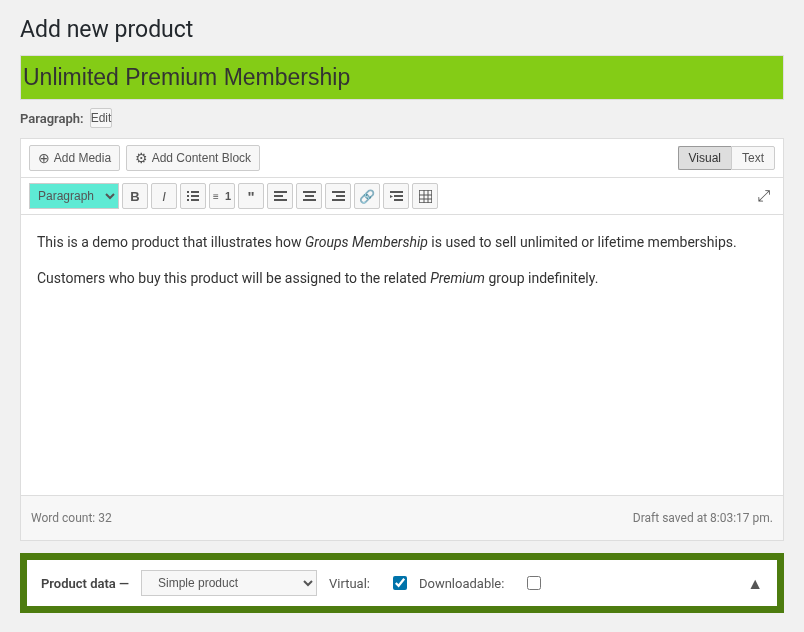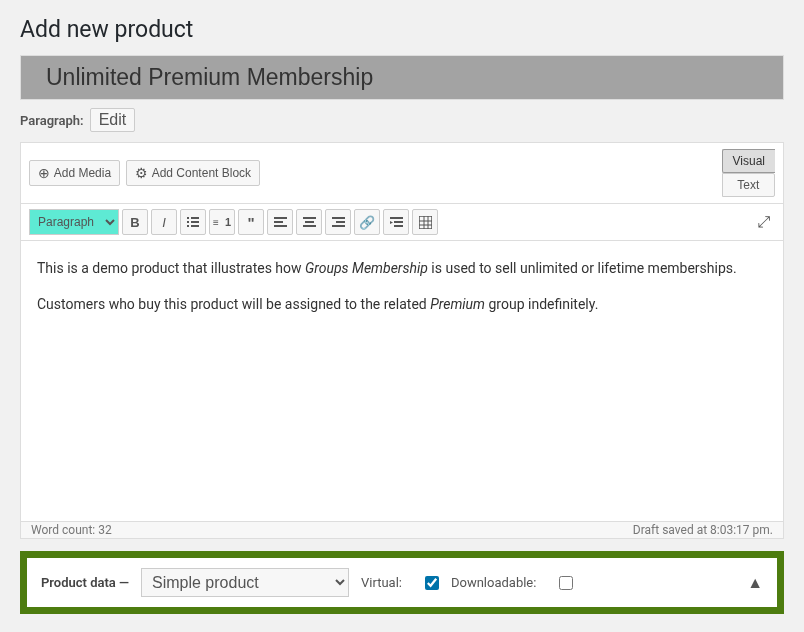--- a/index.html
+++ b/index.html
@@ -17,45 +17,45 @@
     }
     .page-title {
       font-size: 23px;
       font-weight: 400;
       color: #23282d;
       margin-bottom: 12px;
     }
     .post-title-input {
       width: 100%;
       font-size: 23px;
-      padding: 8px 25px;
+      padding: 8px 2px;
       border: 1px solid #ddd;
-      background: #a3a3a3;
+      background: #84cc16;
       color: #333;
       outline: none;
       margin-bottom: 8px;
     }
     .permalink-row {
       font-size: 13px;
       color: #555;
       margin-bottom: 10px;
       display: flex;
       align-items: center;
       gap: 6px;
     }
     .permalink-row strong {
       font-weight: 600;
     }
     .permalink-link {
       color: #0073aa;
       text-decoration: none;
     }
     .edit-btn {
-      padding: 2px 8px;
-      font-size: 16px;
+      padding: 2px 0;
+      font-size: 12px;
       background: #f7f7f7;
       border: 1px solid #ccc;
       color: #555;
       cursor: pointer;
       border-radius: 2px;
     }
     .editor-area {
       background: #fff;
       border: 1px solid #ddd;
     }
@@ -82,21 +82,20 @@
       background: #f7f7f7;
       border: 1px solid #ccc;
       color: #555;
       cursor: pointer;
       border-radius: 2px;
       white-space: nowrap;
     }
     .toolbar-right {
       display: flex;
       gap: 0;
-      flex-direction: column;
     }
     .view-btn {
       padding: 4px 10px;
       font-size: 12px;
       background: #f7f7f7;
       border: 1px solid #ccc;
       color: #555;
       cursor: pointer;
     }
     .view-btn.active {
@@ -153,21 +152,21 @@
       background: #fff;
     }
     .editor-content p {
       margin-bottom: 14px;
     }
     .editor-content em {
       font-style: italic;
     }
     .editor-footer {
       border-top: 1px solid #ddd;
-      padding: 1px 10px;
+      padding: 15px 10px;
       display: flex;
       justify-content: space-between;
       align-items: center;
       font-size: 12px;
       color: #777;
       background: #f7f7f7;
     }
     .expand-btn {
       width: 22px;
       height: 22px;
@@ -191,22 +190,22 @@
       align-items: center;
       gap: 12px;
     }
     .product-data-label {
       font-weight: 600;
       font-size: 13px;
       color: #444;
       white-space: nowrap;
     }
     .product-type-select {
-      padding: 4px 6px;
-      font-size: 16px;
+      padding: 4px 12px;
+      font-size: 12px;
       border: 1px solid #ccc;
       background: #f7f7f7;
       color: #555;
       cursor: pointer;
       min-width: 150px;
     }
     .virtual-row, .downloadable-row {
       display: flex;
       align-items: center;
       gap: 23px;

